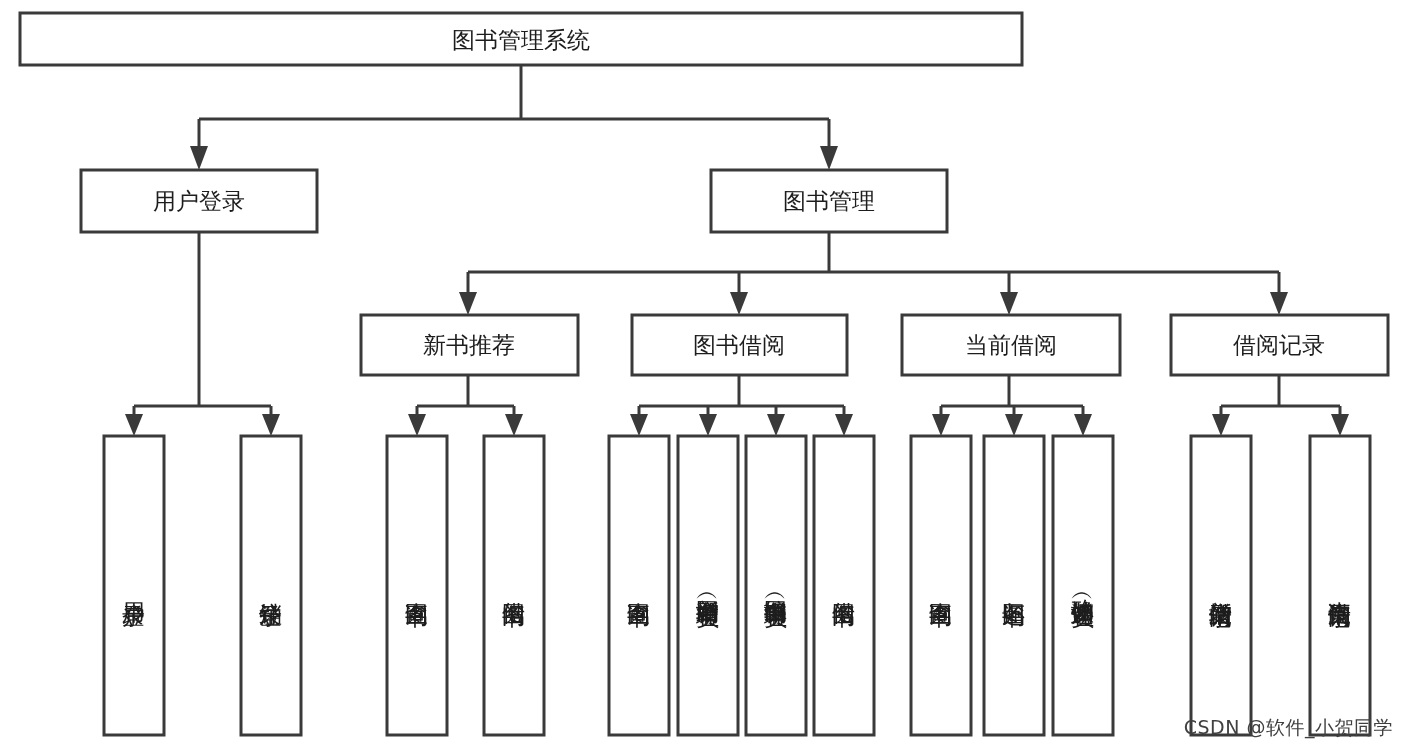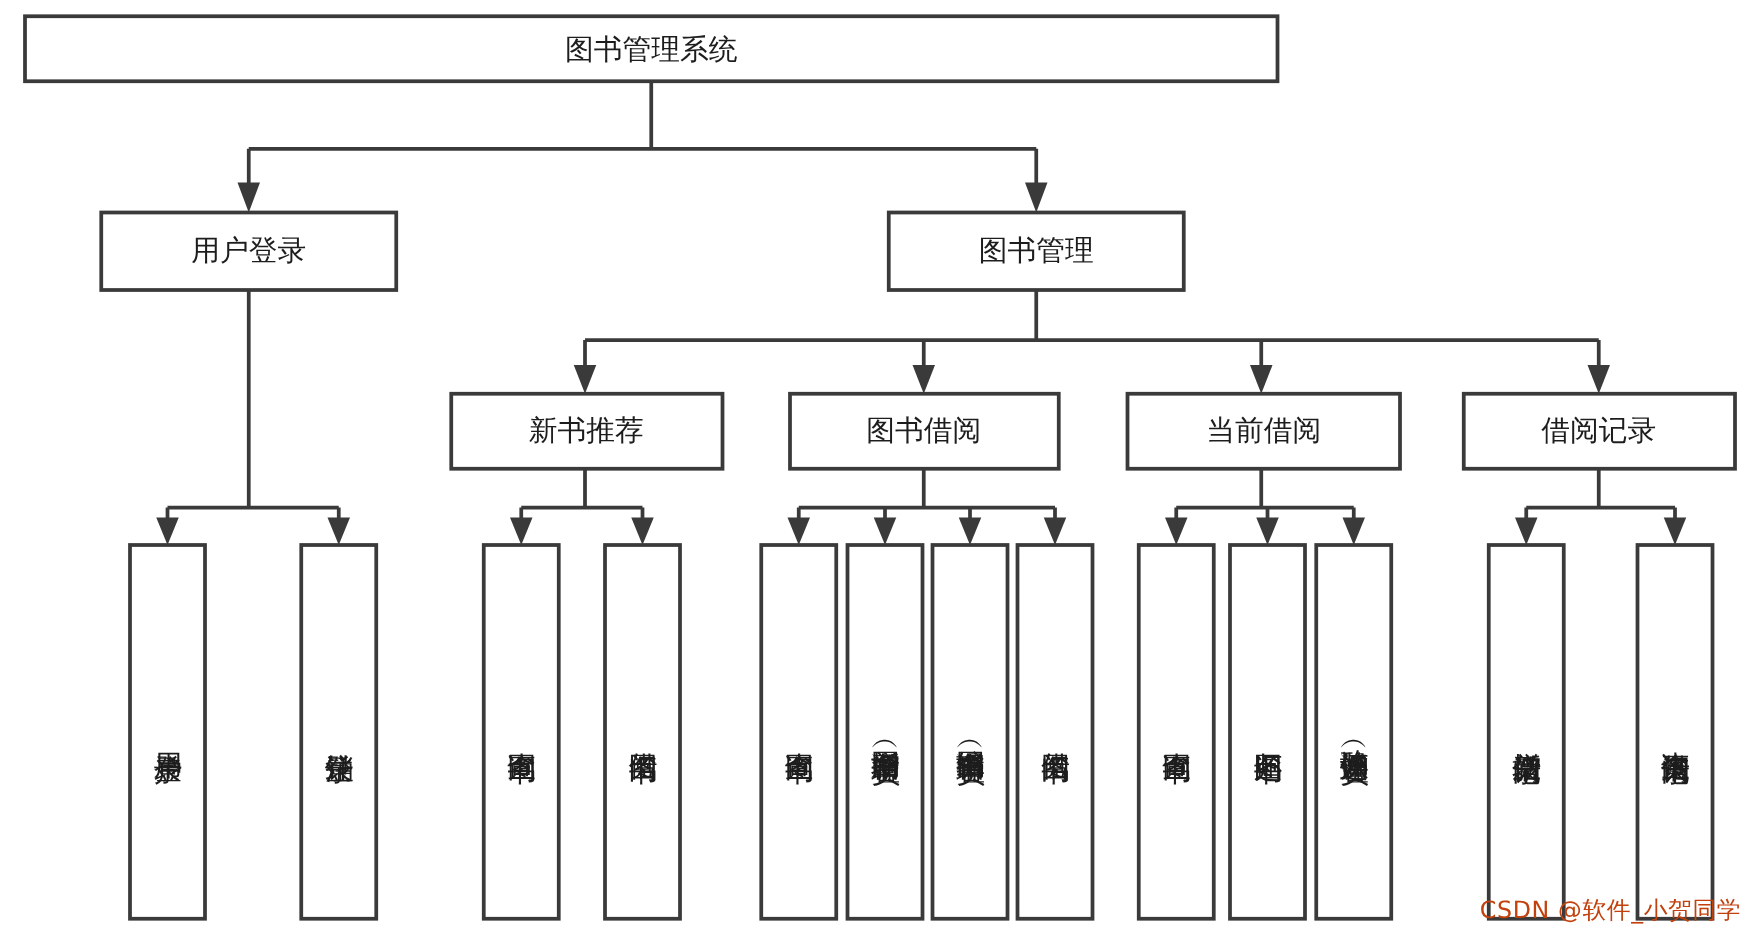--- a/index.html
+++ b/index.html
@@ -61,21 +61,21 @@
     justify-content: center;
     white-space: nowrap;
     pointer-events: none;
   }
   .watermark {
     position: absolute;
     right: 12px;
     bottom: 6px;
     font-family: "DejaVu Sans", "Liberation Sans", sans-serif;
     font-size: 19px;
-    color: #c2410c;
+    color: #404040;
     letter-spacing: 0.5px;
     white-space: nowrap;
   }
 </style>
 </head>
 <body>
 
 <div id="diagram-root">
   <svg class="canvas" viewBox="0 0 1405 747" xmlns="http://www.w3.org/2000/svg">
     <defs>

